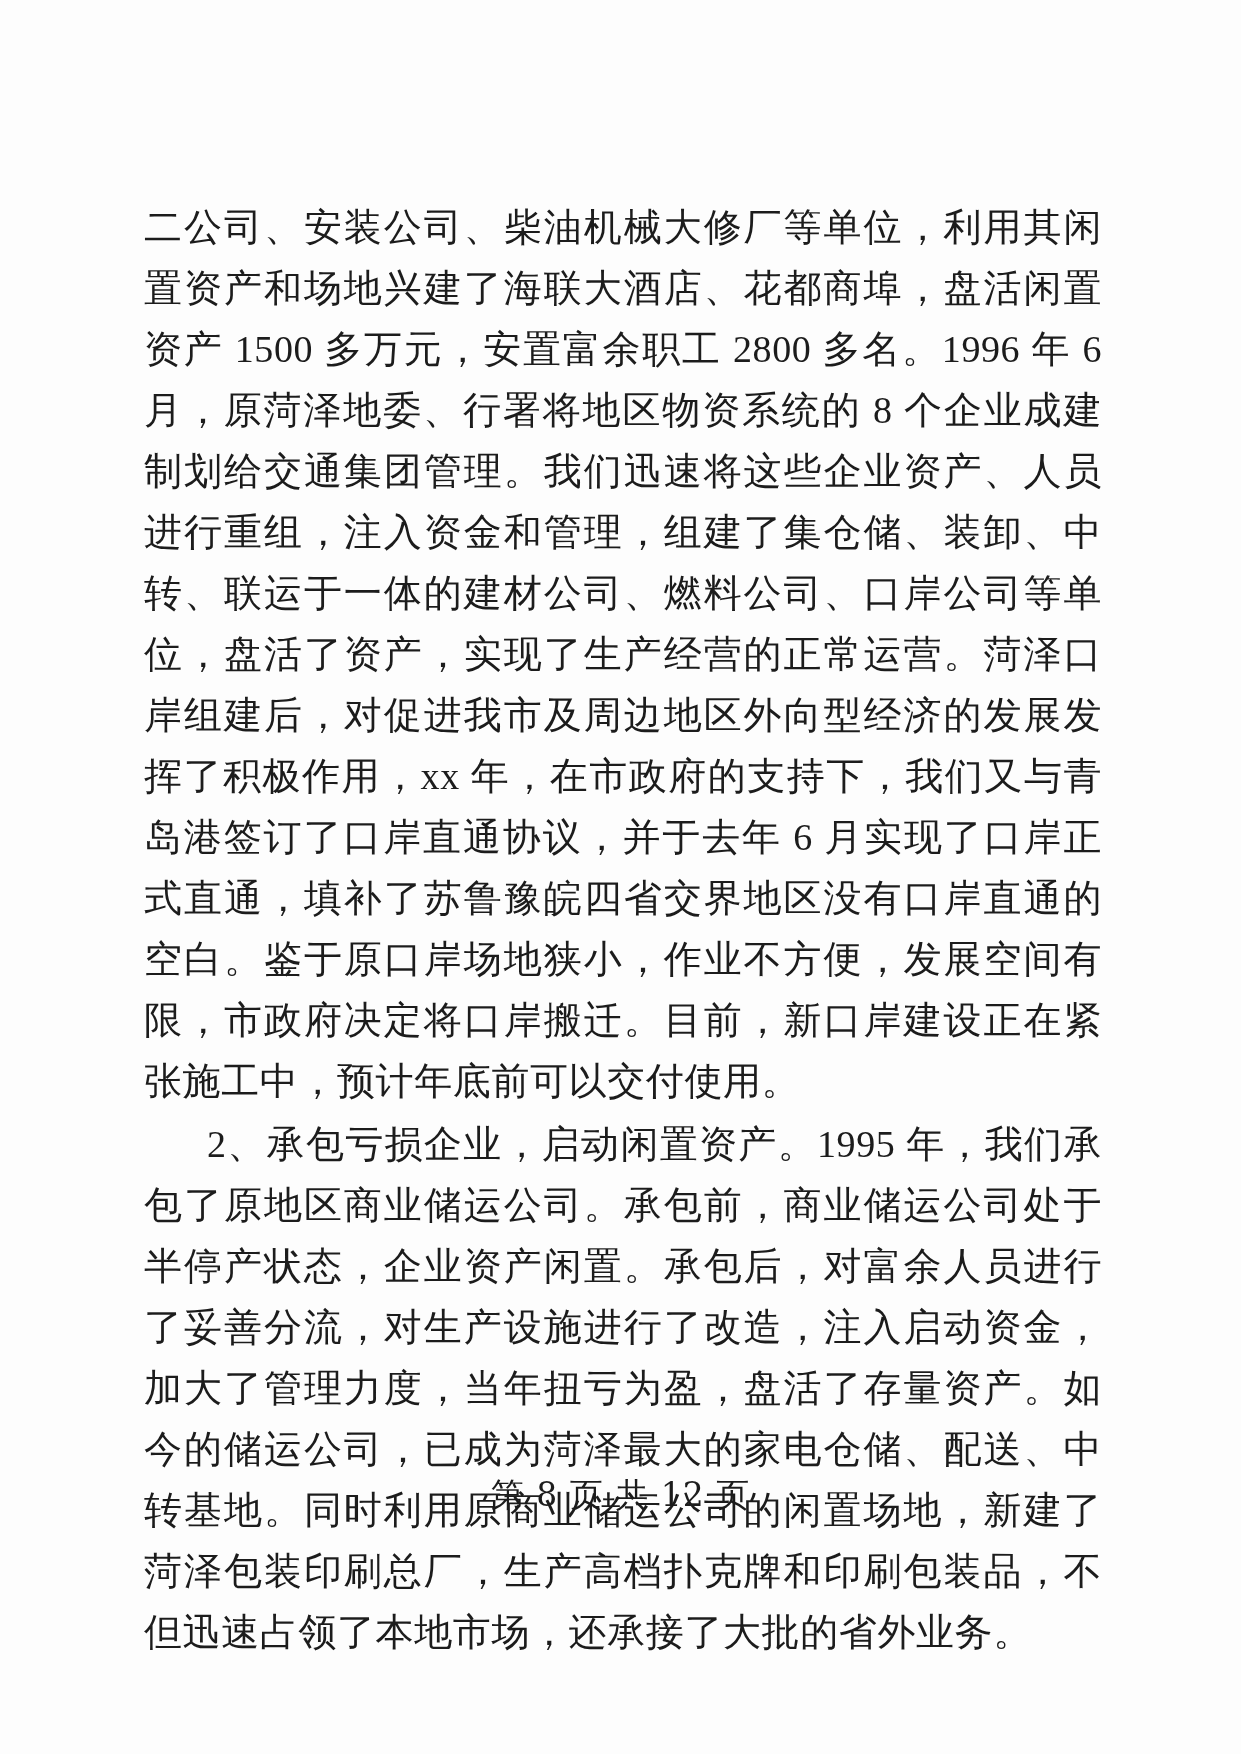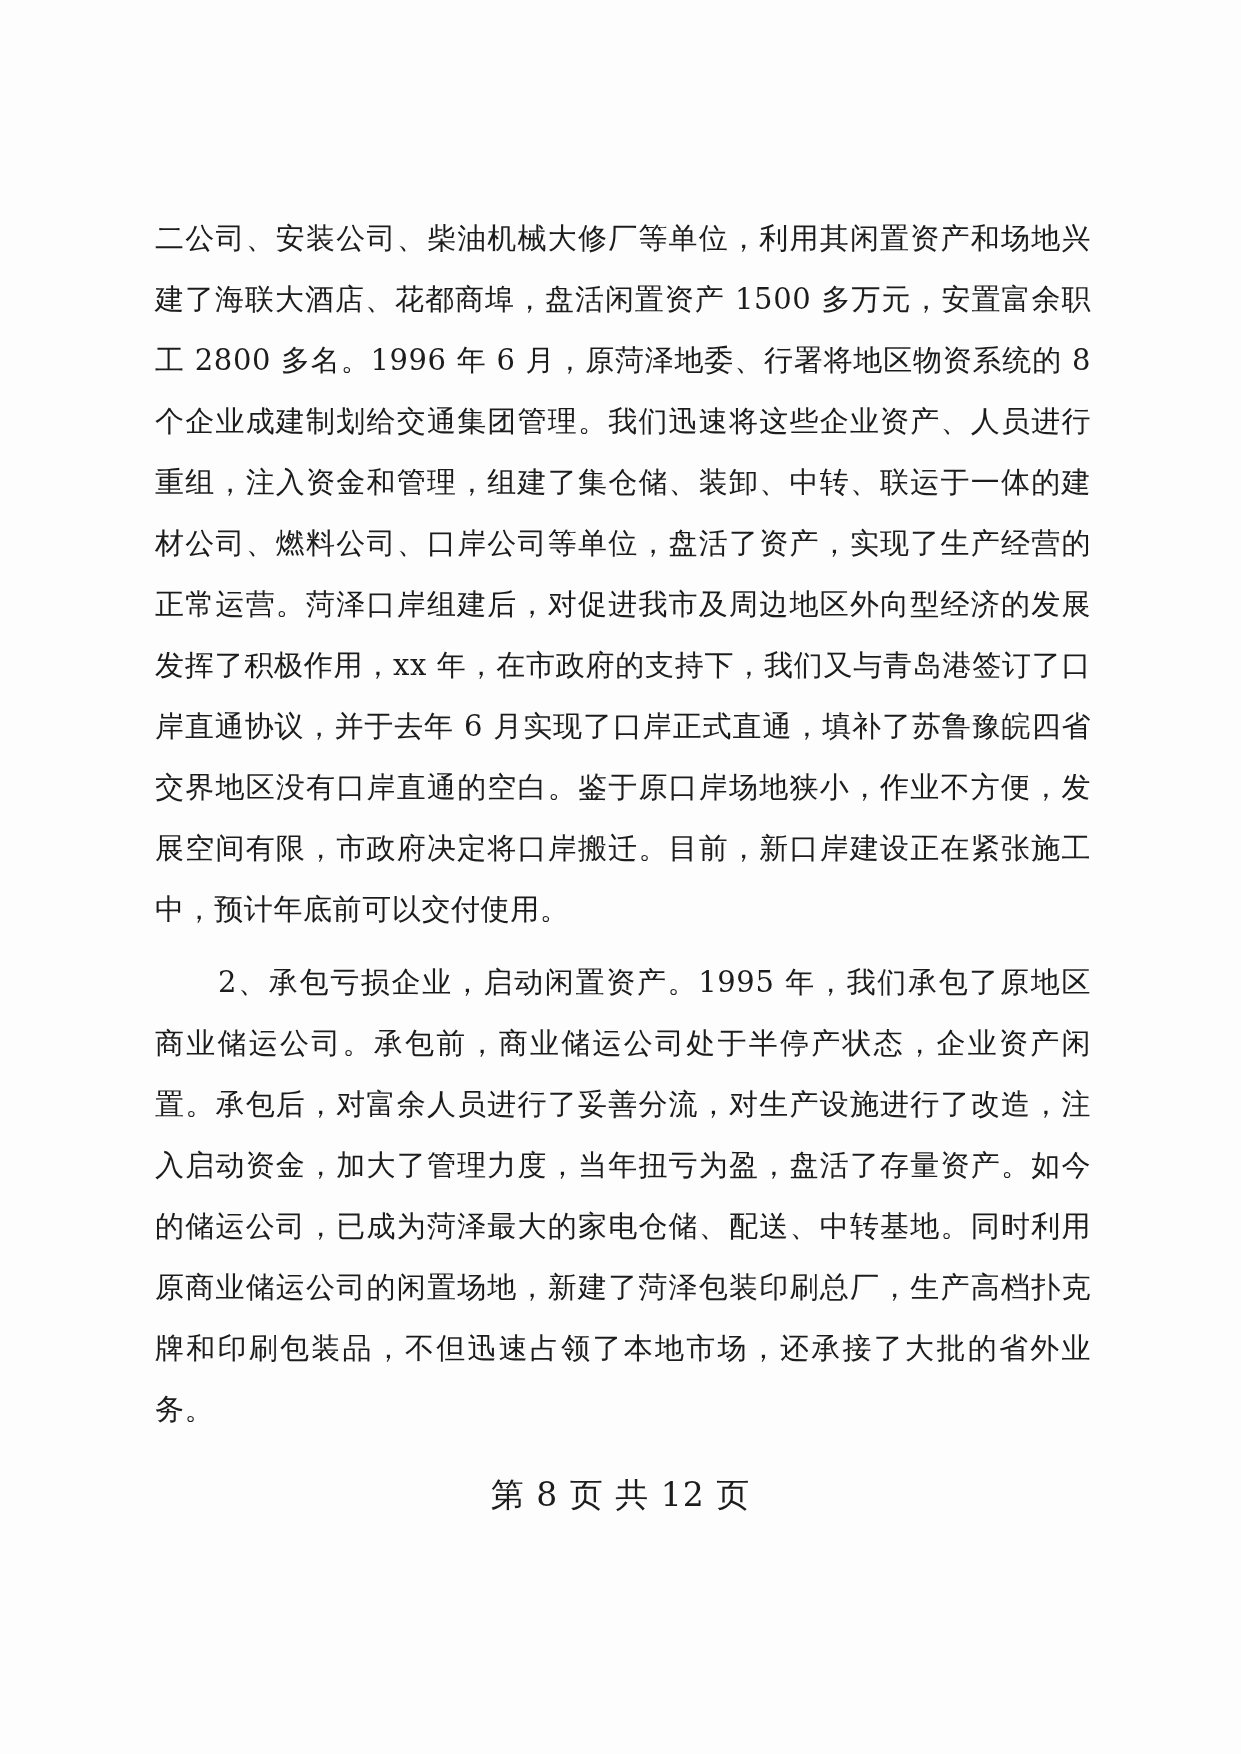--- a/index.html
+++ b/index.html
@@ -23,27 +23,28 @@
     height: 1754px;
     background: #fdfdfd;
   }
   .content {
     position: absolute;
     left: 143px;
     top: 196px;
     width: 960px;
   }
   .para {
-    font-size: 29px;
+    font-size: 38px;
     line-height: 61px;
     text-align: justify;
     text-justify: inter-ideograph;
     letter-spacing: 0.6px;
-    margin: 12px;
+    margin: 1px;
     color: #1c1c1c;
+    font-family: Liberation Serif, serif;
   }
   .para + .para {
     margin-top: 2px;
   }
   .indent {
     text-indent: 63px;
   }
   .footer {
     position: absolute;
     left: 0;

